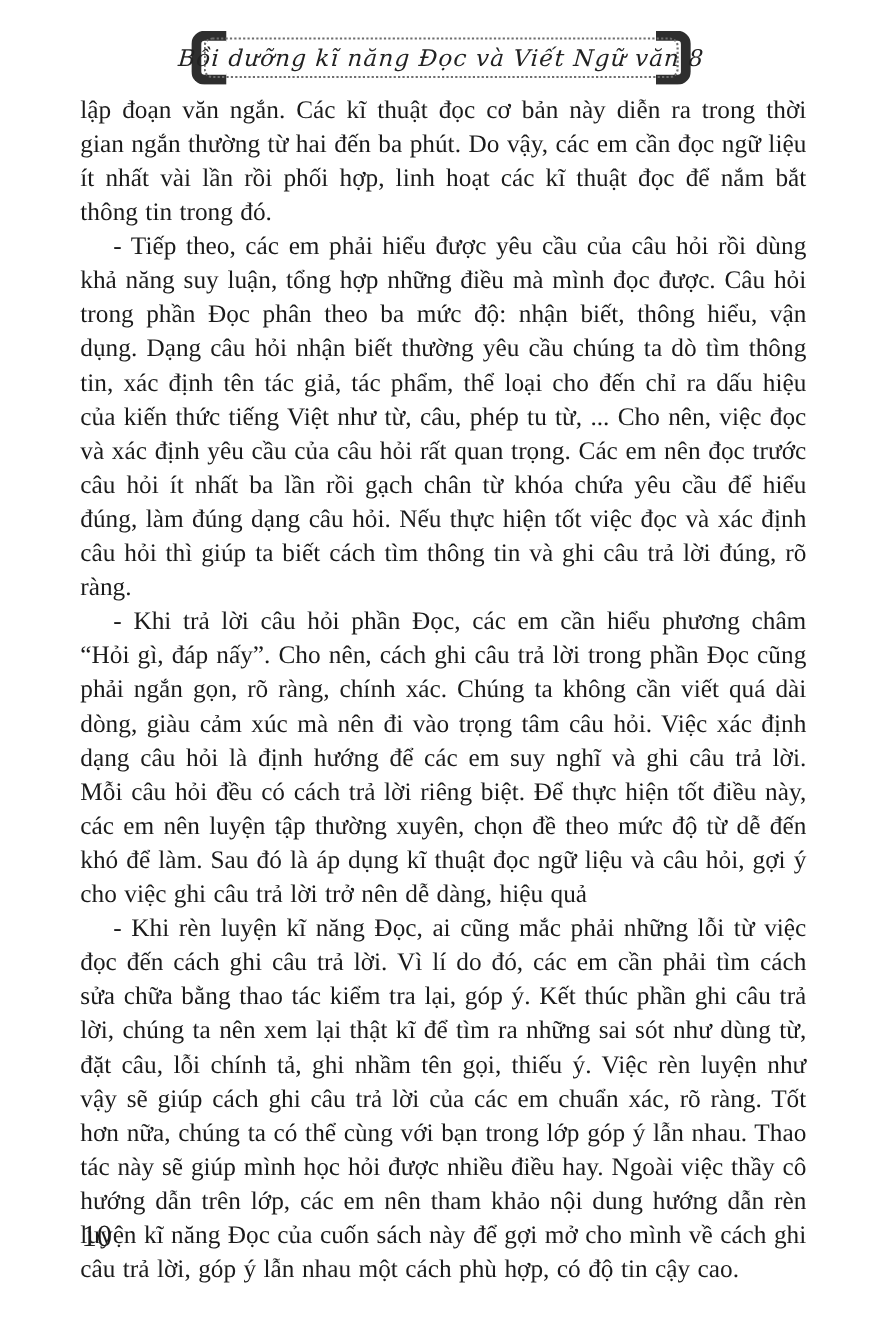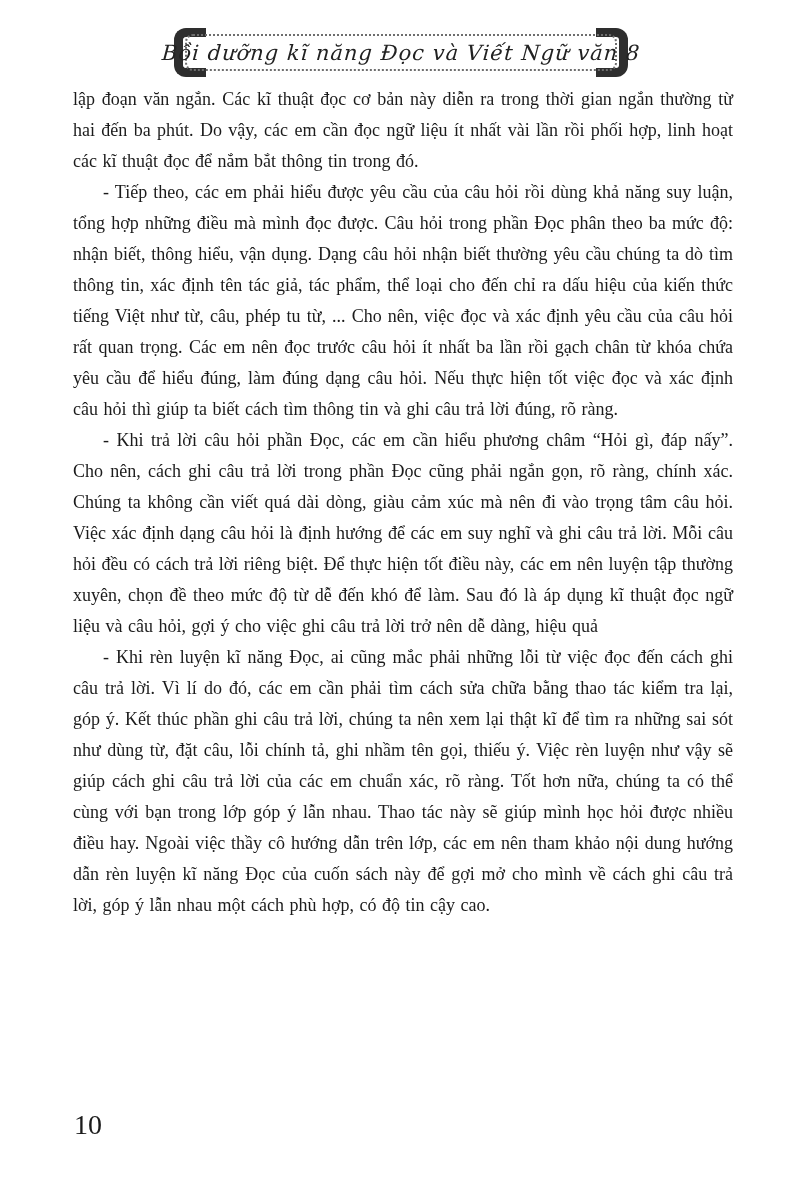--- a/index.html
+++ b/index.html
@@ -68,21 +68,21 @@
   
   .body-text {
     position: absolute;
     left: 73px;
     top: 84px;
     width: 660px;
   }
   .body-text p {
     margin: 0;
     text-align: justify;
-    font-size: 18px;
+    font-size: 23px;
     line-height: 31px;
     word-spacing: 1px;
   }
   .body-text p.indent {
     text-indent: 30px;
     font-family: Liberation Serif, serif;
   }
 
   
   .page-number {

